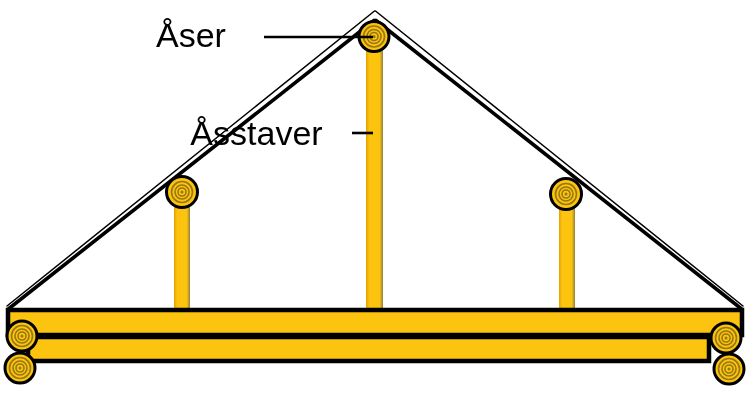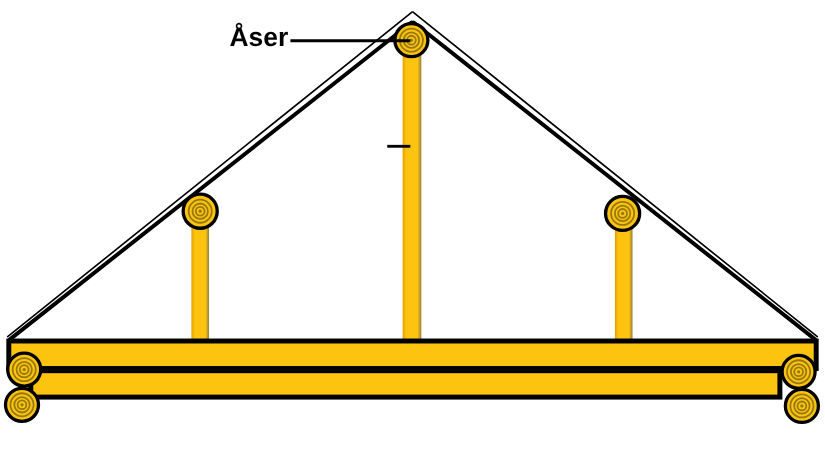--- a/index.html
+++ b/index.html
@@ -31,25 +31,25 @@
   .ring-dot{fill:var(--growth-ring);}
   .pointer{stroke:var(--outline);stroke-width:2.6;fill:none;}
   .stop-edge-left{stop-color:var(--post-edge-left);}
   .stop-mid{stop-color:var(--log-fill);}
   .stop-edge-right{stop-color:var(--post-edge-right);}
 
   
   .label{
     position:absolute;
     font-family:"Liberation Sans",sans-serif;
-    font-weight:700;
-    font-size:24px;
+    font-weight:400;
+    font-size:34px;
     line-height:26px;
     color:var(--label-color);
-    text-align:right;
+    text-align:center;
     white-space:nowrap;
   }
   .label-aser{left:120px;top:22px;width:142px;}
   .label-asstaver{left:160px;top:120px;width:193px;}
 </style>
 </head>
 <body>
 
 <div class="stage">
   <svg viewBox="0 0 750 413" xmlns="http://www.w3.org/2000/svg">
@@ -132,13 +132,14 @@
       </g>
     </g>
 
     <g>
       <line class="pointer" x1="264" y1="37" x2="373" y2="37"></line>
       <line class="pointer" x1="352" y1="133" x2="373" y2="133"></line>
     </g>
   </svg>
 
   <div class="label label-aser">Åser</div>
+  <div class="label label-asstaver">Åsstaver</div>
 </div>
 
 </body></html>

